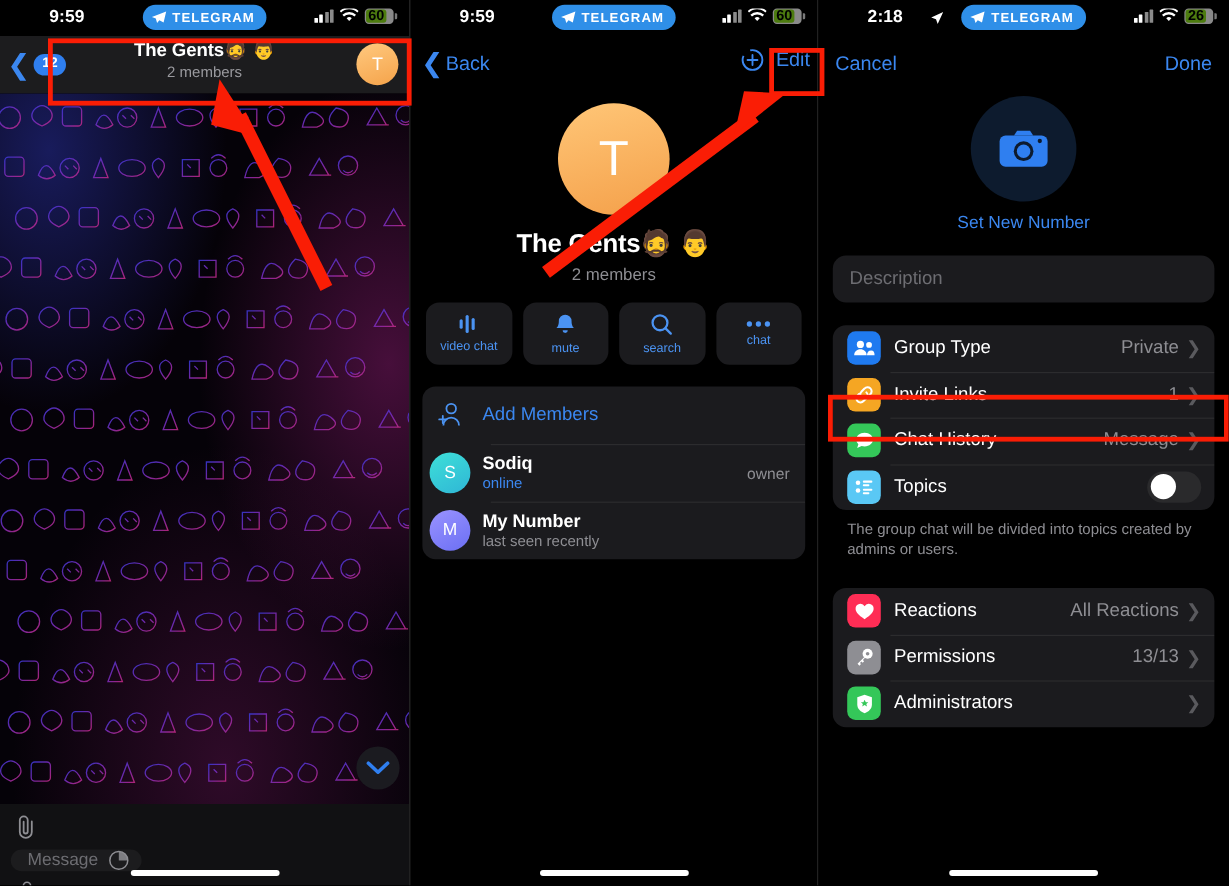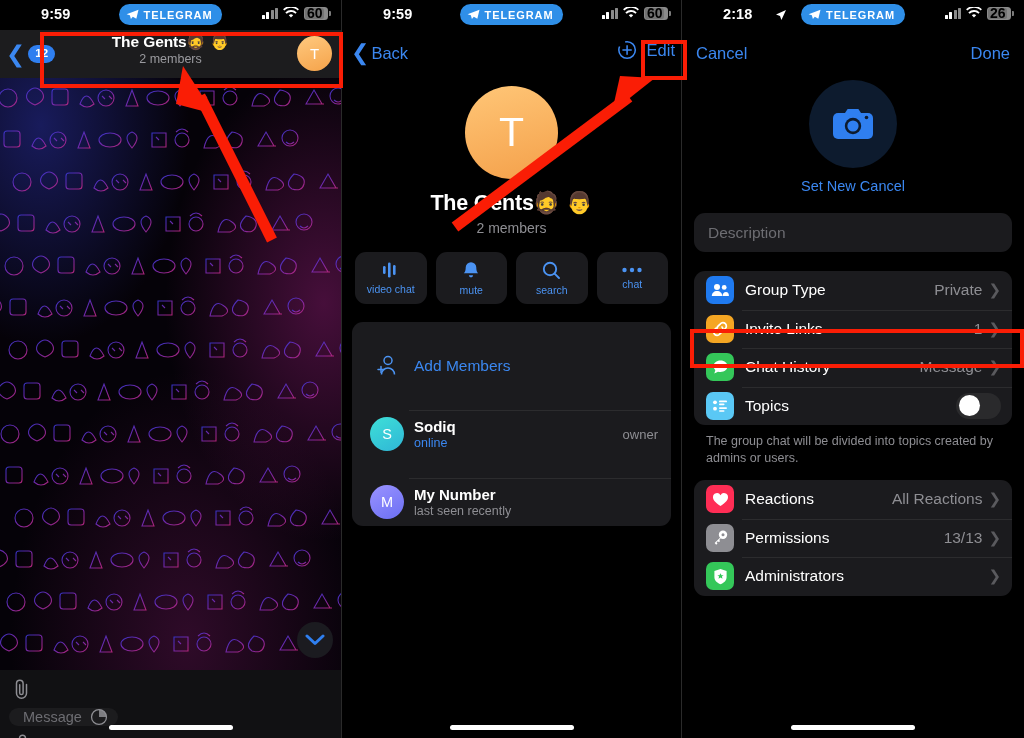--- a/index.html
+++ b/index.html
@@ -39,21 +39,21 @@
   .bars i:nth-child(1){height:4px;background:#fff}
   .bars i:nth-child(2){height:6.5px;background:#fff}
   .bars i:nth-child(3){height:9px;background:#8a8a8a}
   .bars i:nth-child(4){height:11px;background:#8a8a8a}
   .batt { position: relative; display:flex; align-items:center; }
   .batt .shell {
     width: 24px; height: 12.5px; border-radius: 3.5px; background: #8a8a8a;
     display:flex; align-items:center; padding: 1px;
   }
   .batt .fill {
-    background: #737373; color: #000; font-size: 14px; font-weight: bold;
+    background: #4d7c0f; color: #000; font-size: 12px; font-weight: bold;
     height: 100%; border-radius: 2.5px; display:flex; align-items:center; justify-content:center;
     padding: 0 1.5px;
   }
   .batt .nub { width: 1.6px; height: 4.5px; background: #7a7a7a; border-radius: 0 1px 1px 0; margin-left:1px; }
   .wifi { width: 16px; height: 12px; position: relative; }
 
   
   .chat-nav {
     position: relative; height: 48px; background: #1c1c1e;
     display: flex; align-items: center;
@@ -123,21 +123,21 @@
   .mid-sub { text-align:center; color:#8e8e93; font-size: 14px; margin-top: 4px; }
 
   .action-row { display:flex; gap: 9px; padding: 16px 13px 0 13px; }
   .action-btn {
     flex: 1; background: #1b1b1e; border-radius: 11px; height: 52px;
     display:flex; flex-direction:column; align-items:center; justify-content:center; gap: 4px;
   }
   .action-label { color: #4b93f2; font-size: 10.5px; }
 
   .card { background: #1b1b1e; border-radius: 11px; margin: 18px 10px 0 10px; overflow:hidden; }
-  .row { display:flex; align-items:center; min-height: 48px; padding-left: 18px; position: relative; margin-top: 20px; }
+  .row { display:flex; align-items:center; min-height: 48px; padding-left: 6px; position: relative; }
   .row + .row::before {
     content:""; position:absolute; left: 57px; right:0; top:0; height:1px; background:#2c2c2e;
   }
   .row-avatar {
     width: 34px; height: 34px; border-radius: 50%; display:flex; align-items:center; justify-content:center;
     color: #fff; font-size: 14.5px; flex: 0 0 auto;
   }
   .row-icon { width: 34px; display:flex; align-items:center; justify-content:center; flex:0 0 auto; }
   .row-body { flex:1; padding: 6px 12px 6px 10px; min-width: 0; }
   .row-title { color:#fff; font-size: 15px; font-weight: bold; }
@@ -464,21 +464,21 @@
 
     <div class="photo-circle">
       <svg width="42" height="34" viewBox="0 0 42 34">
         <rect x="1" y="6" width="40" height="26" rx="5" fill="#2f7ff0"></rect>
         <path d="M13 6l2.6-4h10.8L29 6z" fill="#2f7ff0"></path>
         <circle cx="21" cy="19" r="8.2" fill="#0d1b2e"></circle>
         <circle cx="21" cy="19" r="5.6" fill="#2f7ff0"></circle>
         <circle cx="34.5" cy="10.5" r="1.8" fill="#0d1b2e"></circle>
       </svg>
     </div>
-    <div class="set-photo">Set New Cancel</div>
+    <div class="set-photo">Set New Number</div>
 
     <div class="r-card">
       <div class="r-field">
         <span class="ph">Description</span>
       </div>
     </div>
 
     <div class="r-card">
       <div class="s-row">
         <div class="s-icon" style="background:#1f7af0">
@@ -530,21 +530,21 @@
         </div>
         <span class="s-label">Topics</span>
         <div class="toggle">
             <div class="knob"></div>
           </div>
       </div>
     </div>
 
     <div class="r-note">The group chat will be divided into topics created by admins or users.</div>
 
-    <div class="r-card" style="margin-top:14px">
+    <div class="r-card" style="margin-top:24px">
       <div class="s-row">
         <div class="s-icon" style="background:#ff2d55">
           <svg width="17" height="15" viewBox="0 0 17 15">
               <path d="M8.5 14C3 10.3 1 8 1 5.3A4 4 0 0 1 8.5 3.2 4 4 0 0 1 16 5.3c0 2.7-2 5-7.5 8.7z" fill="#fff"></path>
             </svg>
         </div>
         <span class="s-label">Reactions</span>
         <span class="s-value">All Reactions</span>
         <span class="s-chev">❯</span>
       </div>

